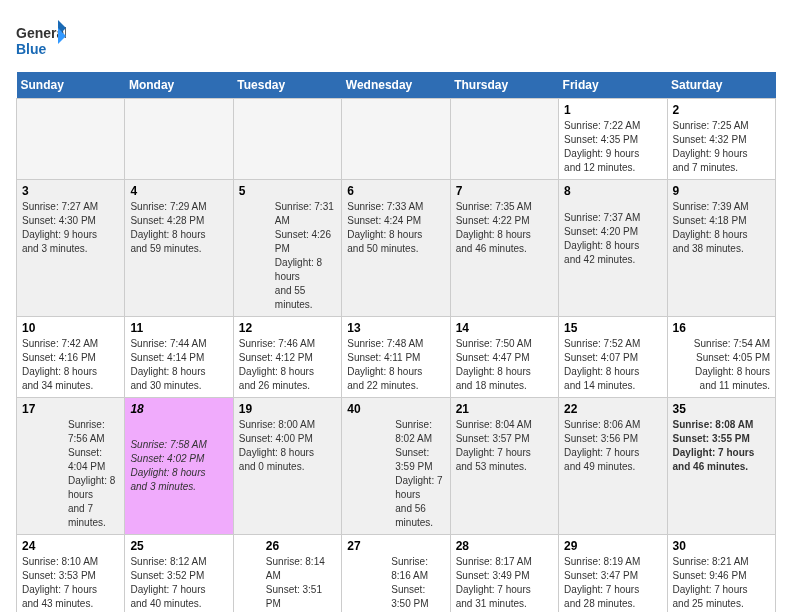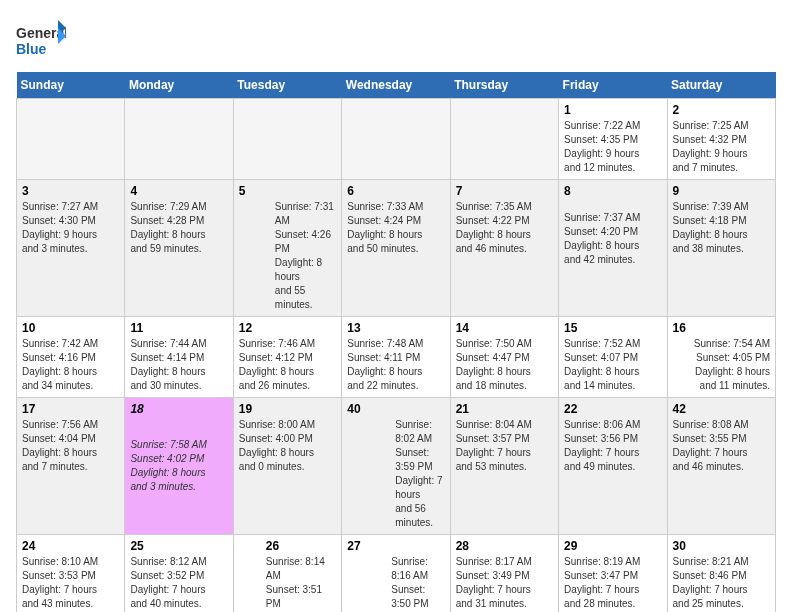--- a/index.html
+++ b/index.html
@@ -229,21 +229,21 @@
           <span class="day-num">16</span>
           <div class="day-info" style="white-space: pre-line; text-align: right;">Sunrise: 7:54 AM
 Sunset: 4:05 PM
 Daylight: 8 hours
 and 11 minutes.</div>
         </td>
       </tr>
       <tr>
         <td style="background-color: rgb(240, 240, 240);">
           <span class="day-num">17</span>
-          <div class="day-info" style="white-space: pre-line;">Sunrise: 7:56 AM
+          <div class="day-info" style="white-space: pre-line; margin-left: 46px;">Sunrise: 7:56 AM
 Sunset: 4:04 PM
 Daylight: 8 hours
 and 7 minutes.</div>
         </td>
         <td style="background-color: #f0abfc; font-style: italic;">
           <span class="day-num">18</span>
           <div class="day-info" style="white-space: pre-line; margin-top: 22px;">Sunrise: 7:58 AM
 Sunset: 4:02 PM
 Daylight: 8 hours
 and 3 minutes.</div>
@@ -270,22 +270,22 @@
 and 53 minutes.</div>
         </td>
         <td style="background-color: rgb(240, 240, 240);">
           <span class="day-num">22</span>
           <div class="day-info" style="white-space: pre-line;">Sunrise: 8:06 AM
 Sunset: 3:56 PM
 Daylight: 7 hours
 and 49 minutes.</div>
         </td>
         <td style="background-color: rgb(240, 240, 240);">
-          <span class="day-num">42</span>
-          <div class="day-info" style="white-space: pre-line;">Sunrise: 8:08 AM
+          <span class="day-num">35</span>
+          <div class="day-info" style="white-space: pre-line; font-weight: bold;">Sunrise: 8:08 AM
 Sunset: 3:55 PM
 Daylight: 7 hours
 and 46 minutes.</div>
         </td>
       </tr>
       <tr>
         <td style="background-color: rgb(255, 255, 255); margin-top: 47px;">
           <span class="day-num">24</span>
           <div class="day-info" style="white-space: pre-line;">Sunrise: 8:10 AM
 Sunset: 3:53 PM
@@ -323,19 +323,19 @@
         <td style="background-color: rgb(255, 255, 255);">
           <span class="day-num">29</span>
           <div class="day-info" style="white-space: pre-line;">Sunrise: 8:19 AM
 Sunset: 3:47 PM
 Daylight: 7 hours
 and 28 minutes.</div>
         </td>
         <td style="background-color: rgb(255, 255, 255);">
           <span class="day-num">30</span>
           <div class="day-info" style="white-space: pre-line;">Sunrise: 8:21 AM
-Sunset: 8:46 PM
+Sunset: 9:46 PM
 Daylight: 7 hours
 and 25 minutes.</div>
         </td>
       </tr>
     </tbody>
 </table>
 
 </body></html>

